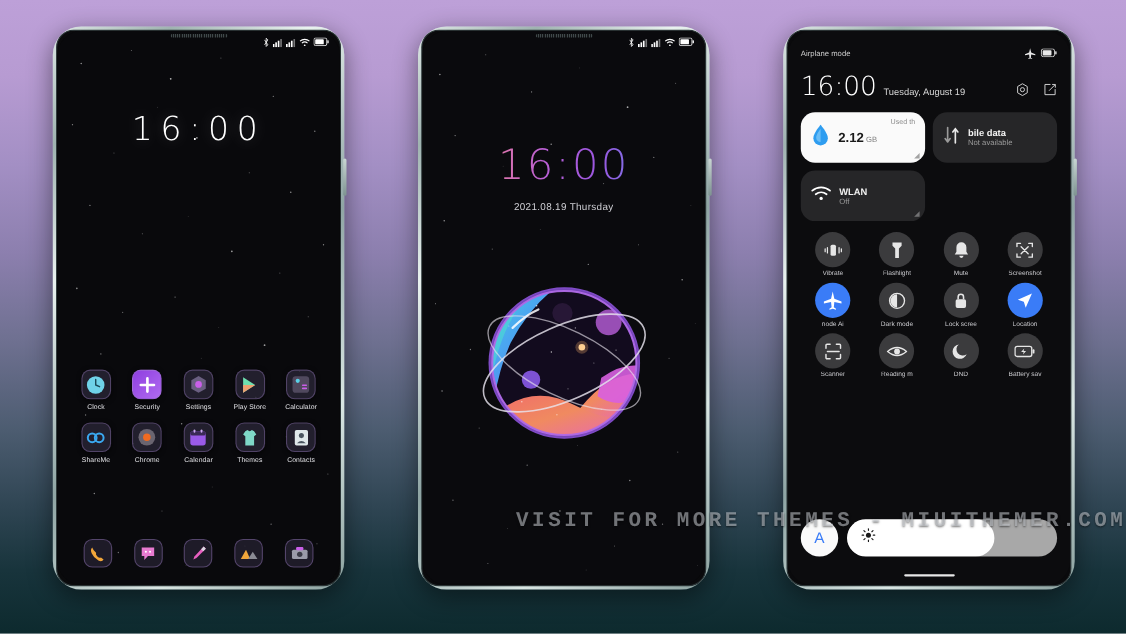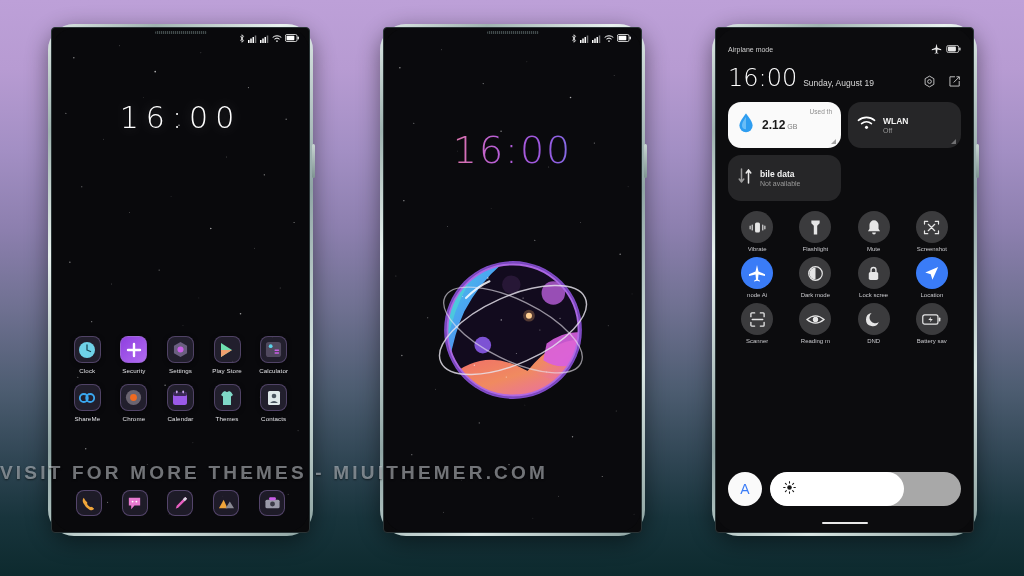--- a/index.html
+++ b/index.html
@@ -16,21 +16,21 @@
   
   .phone {
     position:absolute;
     border-radius:26px;
     background: linear-gradient(135deg,#dfe9e6 0%,#9fb3b0 14%,#e9f2ef 30%,#8fa5a4 55%,#d9e6e3 78%,#8aa09e 100%);
     padding:3px;
     box-shadow: 0 6px 22px rgba(0,0,0,.45);
   }
   .phone-inner {
     width:100%; height:100%;
-    border-radius:4px;
+    border-radius:16px;
     background:#0a0a0c;
     position:relative;
     overflow:hidden;
     border:1px solid #2a3436;
   }
   .screen {
     position:absolute; inset:0;
     border-radius:23px;
     overflow:hidden;
     background:#09090b;
@@ -158,22 +158,22 @@
   .slider { flex:1; height:34px; border-radius:17px; background:#a8a8a8; position:relative; overflow:hidden; }
   .slider-fill { position:absolute; left:0; top:0; bottom:0; background:#fff; border-radius:17px; }
   .slider-ico { position:absolute; left:13px; top:50%; transform:translateY(-50%); }
   .home-ind {
     position:absolute; bottom:8px; left:50%; transform:translateX(-50%);
     width:46px; height:2.5px; border-radius:2px; background:#e8e8e8;
   }
 
   
   .watermark {
-    position:absolute; left:0; right:0; top:462px; text-align:left;
-    font-family:Liberation Sans, sans-serif;
+    position:absolute; left:0; right:0; top:462px; text-align:right;
+    font-family:Liberation Mono, monospace;
     font-size:19px; font-weight:bold; letter-spacing:3.2px;
     color:rgba(222,226,232,.50);
     text-shadow:0 1px 2px rgba(0,0,0,.55);
     z-index:40; pointer-events:none; white-space:nowrap;
   }
 </style>
 </head>
 <body>
 
 <div class="phone" id="phone1" style="left:48px; top:24px; width:265px; height:512px;">
@@ -493,20 +493,21 @@
         <span class="sb-ico">
           <svg width="14" height="8" viewBox="0 0 18 10">
               <rect x=".5" y=".5" width="15" height="9" rx="2" stroke="#fff" stroke-width="1" fill="none"></rect>
               <rect x="2" y="2" width="10" height="6" rx="1" fill="#fff"></rect>
               <rect x="16.2" y="3.2" width="1.6" height="3.6" rx=".7" fill="#fff"></rect>
             </svg>
         </span>
       </div>
 
       <div class="p2-clock">16:00</div>
+      <div class="p2-date">2021.08.19 Thursday</div>
 
       <div class="planet-wrap">
         <svg width="168" height="168" viewBox="0 0 200 200">
           <defs>
             <clipPath id="pclip">
                 <circle cx="100" cy="100" r="78"></circle>
               </clipPath>
             <linearGradient id="gTop" x1="0" y1="0" x2="1" y2="1">
               <stop offset="0%" stop-color="#4fe0d0"></stop>
                 <stop offset="45%" stop-color="#4aa8f0"></stop>
@@ -583,21 +584,21 @@
                   <rect x=".5" y=".5" width="15" height="9" rx="2.4" stroke="#e8e8e8" stroke-width="1" fill="none"></rect>
                   <rect x="2" y="2" width="10" height="6" rx="1" fill="#e8e8e8"></rect>
                   <rect x="16.2" y="3.2" width="1.6" height="3.6" rx=".7" fill="#e8e8e8"></rect>
                 </svg>
             </span>
           </span>
         </div>
 
         <div class="cc-header">
           <span class="cc-time">16:00</span>
-          <span class="cc-date">Sunday, August 19</span>
+          <span class="cc-date">Tuesday, August 19</span>
           <span class="cc-hicon">
             <svg width="13" height="13" viewBox="0 0 16 16">
                 <path d="M8 1.4 L13.4 4.5 V11.5 L8 14.6 L2.6 11.5 V4.5 Z" stroke="#d0d0d0" stroke-width="1.1" fill="none"></path>
                 <circle cx="8" cy="8" r="2.3" stroke="#d0d0d0" stroke-width="1.1" fill="none"></circle>
               </svg>
           </span>
           <span class="cc-hicon" style="margin-left:6px;">
             <svg width="13" height="13" viewBox="0 0 16 16">
                 <path d="M8.6 2.2 H2.4 V13.6 H13.8 V7.4" stroke="#d0d0d0" stroke-width="1.1" fill="none"></path>
                 <path d="M7 9.2 L13.8 2.4" stroke="#d0d0d0" stroke-width="1.1"></path>
@@ -621,44 +622,44 @@
                 <span class="bt-title">2.12</span>
                 <span class="bt-sub">GB</span>
               </span>
             </span>
             <span class="bt-corner"></span>
           </div>
 
 
           <div class="bt">
             <span>
+              <svg width="16" height="20" viewBox="0 0 16 20">
+                  <path d="M4.5 3 V16 M4.5 16 L2.2 13 M4.5 16 L6.8 13" stroke="#9a9a9a" stroke-width="1.5" fill="none" stroke-linecap="round"></path>
+                  <path d="M11.5 17 V4 M11.5 4 L9.2 7 M11.5 4 L13.8 7" stroke="#e8e8e8" stroke-width="1.5" fill="none" stroke-linecap="round"></path>
+                </svg>
+            </span>
+            <span class="bt-txt">
+              <span class="bt-title">bile data</span>
+              <span class="bt-sub">Not available</span>
+            </span>
+          </div>
+
+          <div class="bt">
+            <span>
               <svg width="19" height="16" viewBox="0 0 20 16">
                   <path d="M1.5 5.2 A13 13 0 0 1 18.5 5.2" stroke="#fff" stroke-width="1.7" fill="none" stroke-linecap="round"></path>
                   <path d="M4.8 8.6 A8.4 8.4 0 0 1 15.2 8.6" stroke="#fff" stroke-width="1.7" fill="none" stroke-linecap="round"></path>
                   <circle cx="10" cy="12.6" r="1.6" fill="#fff"></circle>
                 </svg>
             </span>
             <span class="bt-txt">
               <span class="bt-title">WLAN</span>
               <span class="bt-sub">Off</span>
             </span>
             <span class="bt-corner"></span>
-          </div>
-
-          <div class="bt">
-            <span>
-              <svg width="16" height="20" viewBox="0 0 16 20">
-                  <path d="M4.5 3 V16 M4.5 16 L2.2 13 M4.5 16 L6.8 13" stroke="#9a9a9a" stroke-width="1.5" fill="none" stroke-linecap="round"></path>
-                  <path d="M11.5 17 V4 M11.5 4 L9.2 7 M11.5 4 L13.8 7" stroke="#e8e8e8" stroke-width="1.5" fill="none" stroke-linecap="round"></path>
-                </svg>
-            </span>
-            <span class="bt-txt">
-              <span class="bt-title">bile data</span>
-              <span class="bt-sub">Not available</span>
-            </span>
           </div>
         </div>
 
         <div class="toggles">
 
           <div class="tg">
             <div class="tg-circle">
               <svg width="17" height="17" viewBox="0 0 18 18">
                   <rect x="6.4" y="3.6" width="5.2" height="10.8" rx="1.6" fill="#e6e6e6"></rect>
                   <path d="M3.4 6.4 V11.6 M1.2 7.6 V10.4 M14.6 6.4 V11.6 M16.8 7.6 V10.4" stroke="#e6e6e6" stroke-width="1.2" stroke-linecap="round"></path>

